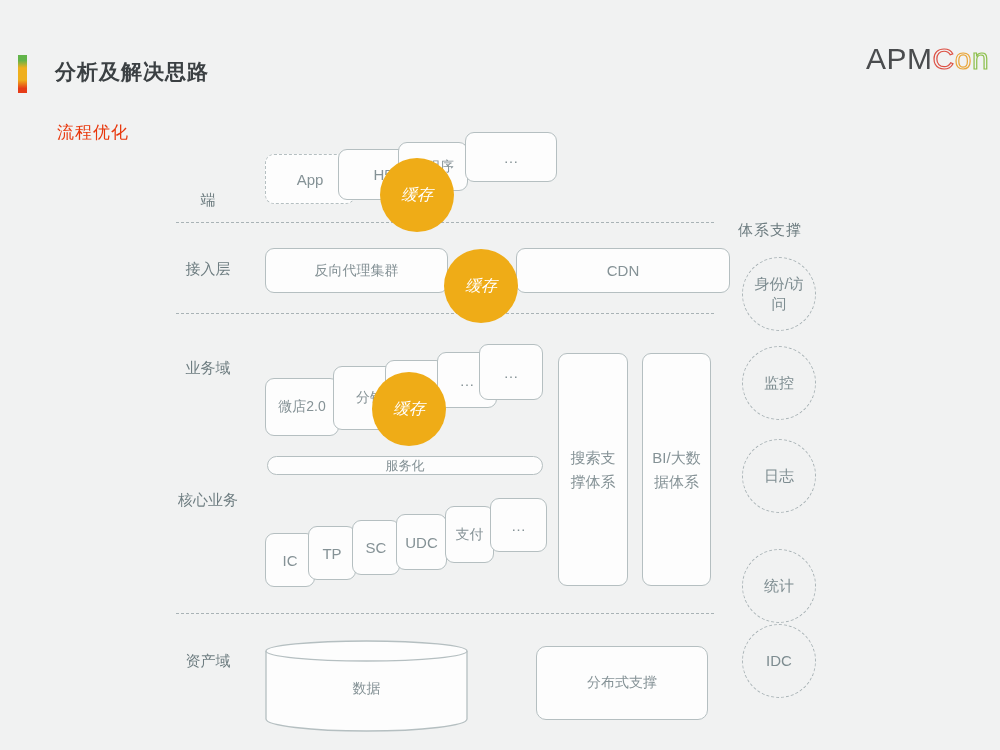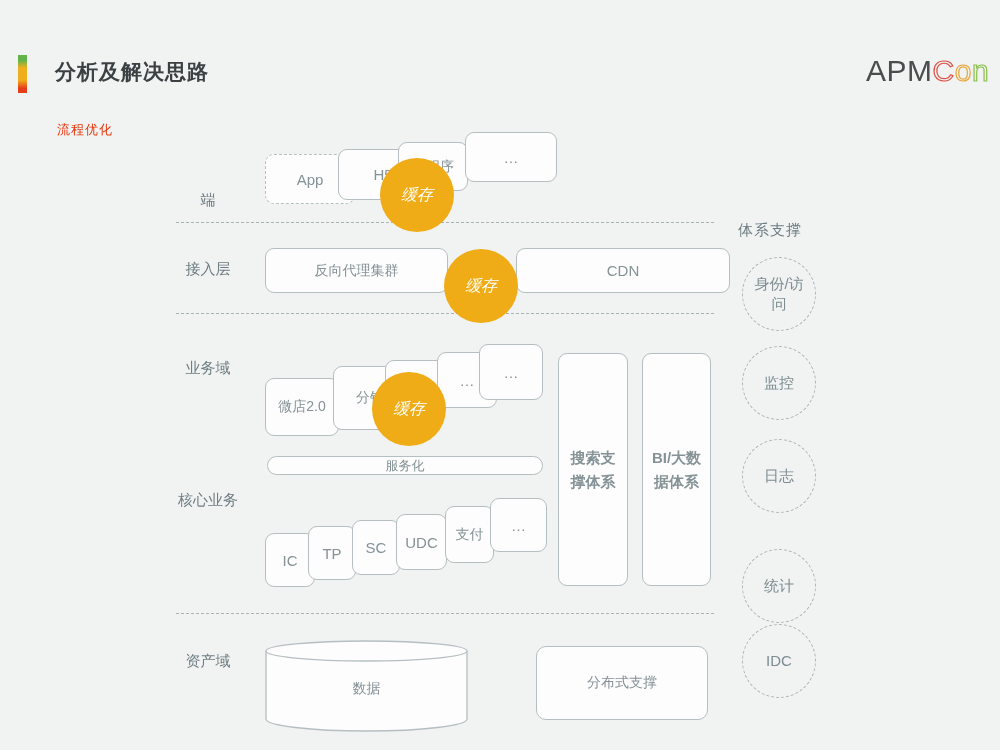--- a/index.html
+++ b/index.html
@@ -4,39 +4,39 @@
 <style>
   * { margin:0; padding:0; box-sizing:border-box; }
   html,body { width:1000px; height:750px; background:#f1f2f2;
     font-family:"Liberation Sans","DejaVu Sans",sans-serif; }
   #slide { position:relative; width:1000px; height:750px; background:#f1f2f2; overflow:hidden;margin-top:28px; }
 
   
   .accent-bar { position:absolute; left:18px; top:27px; width:9px; height:38px;
     background:linear-gradient(180deg,#62b44a 0%,#62b44a 14%,#efaf1d 34%,#efaf1d 66%,#e63c18 88%,#e63c18 100%); }
   .slide-title { position:absolute; left:55px; top:30px; font-size:21px; font-weight:bold; color:#3b4043; letter-spacing:1px; }
-  .slide-subtitle { position:absolute; left:57px; top:93px; font-size:13px; color:#e8380d; letter-spacing:1px; }
-  .logo { position:absolute; left:866px; top:26px; font-size:30px; letter-spacing:0.5px; color:#4a4c4e; }
+  .slide-subtitle { position:absolute; left:57px; top:93px; font-size:17px; color:#e8380d; letter-spacing:1px; }
+  .logo { position:absolute; left:866px; top:14px; font-size:30px; letter-spacing:0.5px; color:#4a4c4e; }
   .logo .ol { color:transparent; }
   .logo .ol-c { -webkit-text-stroke:1.2px #dd5145; }
   .logo .ol-o { -webkit-text-stroke:1.2px #e9a63a; }
   .logo .ol-n { -webkit-text-stroke:1.2px #8ec04e; }
 
   
   .box { position:absolute; background:#fdfdfd; border:1px solid #b5bfc1; border-radius:9px;
     display:flex; align-items:center; justify-content:center;
     color:#859296; font-size:15px; }
   .cjk { font-size:14px; }
   .dashed { border-style:dashed; }
   .rlabel { position:absolute; left:172px; width:72px; text-align:center; font-size:15px; color:#6e7d81; }
   .sep { position:absolute; left:176px; width:538px; height:0; border-top:1.5px dashed #a9b3b6; }
   .cache { position:absolute; width:74px; height:74px; border-radius:50%; background:#efac17;
     color:#ffffff; font-size:16px; display:flex; align-items:center; justify-content:center; z-index:30;font-style:italic; }
   .pill { border-radius:10px; font-size:13px; }
-  .pillar { line-height:1.55; text-align:center; word-break:break-all; padding:0 7px;font-weight:bold; }
+  .pillar { line-height:1.55; text-align:center; word-break:break-all; padding:0 7px; }
   .sup-title { position:absolute; left:738px; top:193px; font-size:15px; color:#6e7d81; letter-spacing:1px; }
   .sup-circle { position:absolute; left:742px; width:74px; height:74px; border:1.5px dashed #a9b3b6;
     border-radius:50%; display:flex; align-items:center; justify-content:center;
     text-align:center; color:#7d8c90; font-size:15px; line-height:1.35; }
   .sup-circle .inner { width:50px; word-break:break-all; }
   .cyl-wrap { position:absolute; left:265px; top:612px; width:203px; height:92px; }
   .cyl-label { position:absolute; left:265px; top:652px; width:203px; text-align:center;
     font-size:14px; color:#859296; }
 </style>
 </head>

